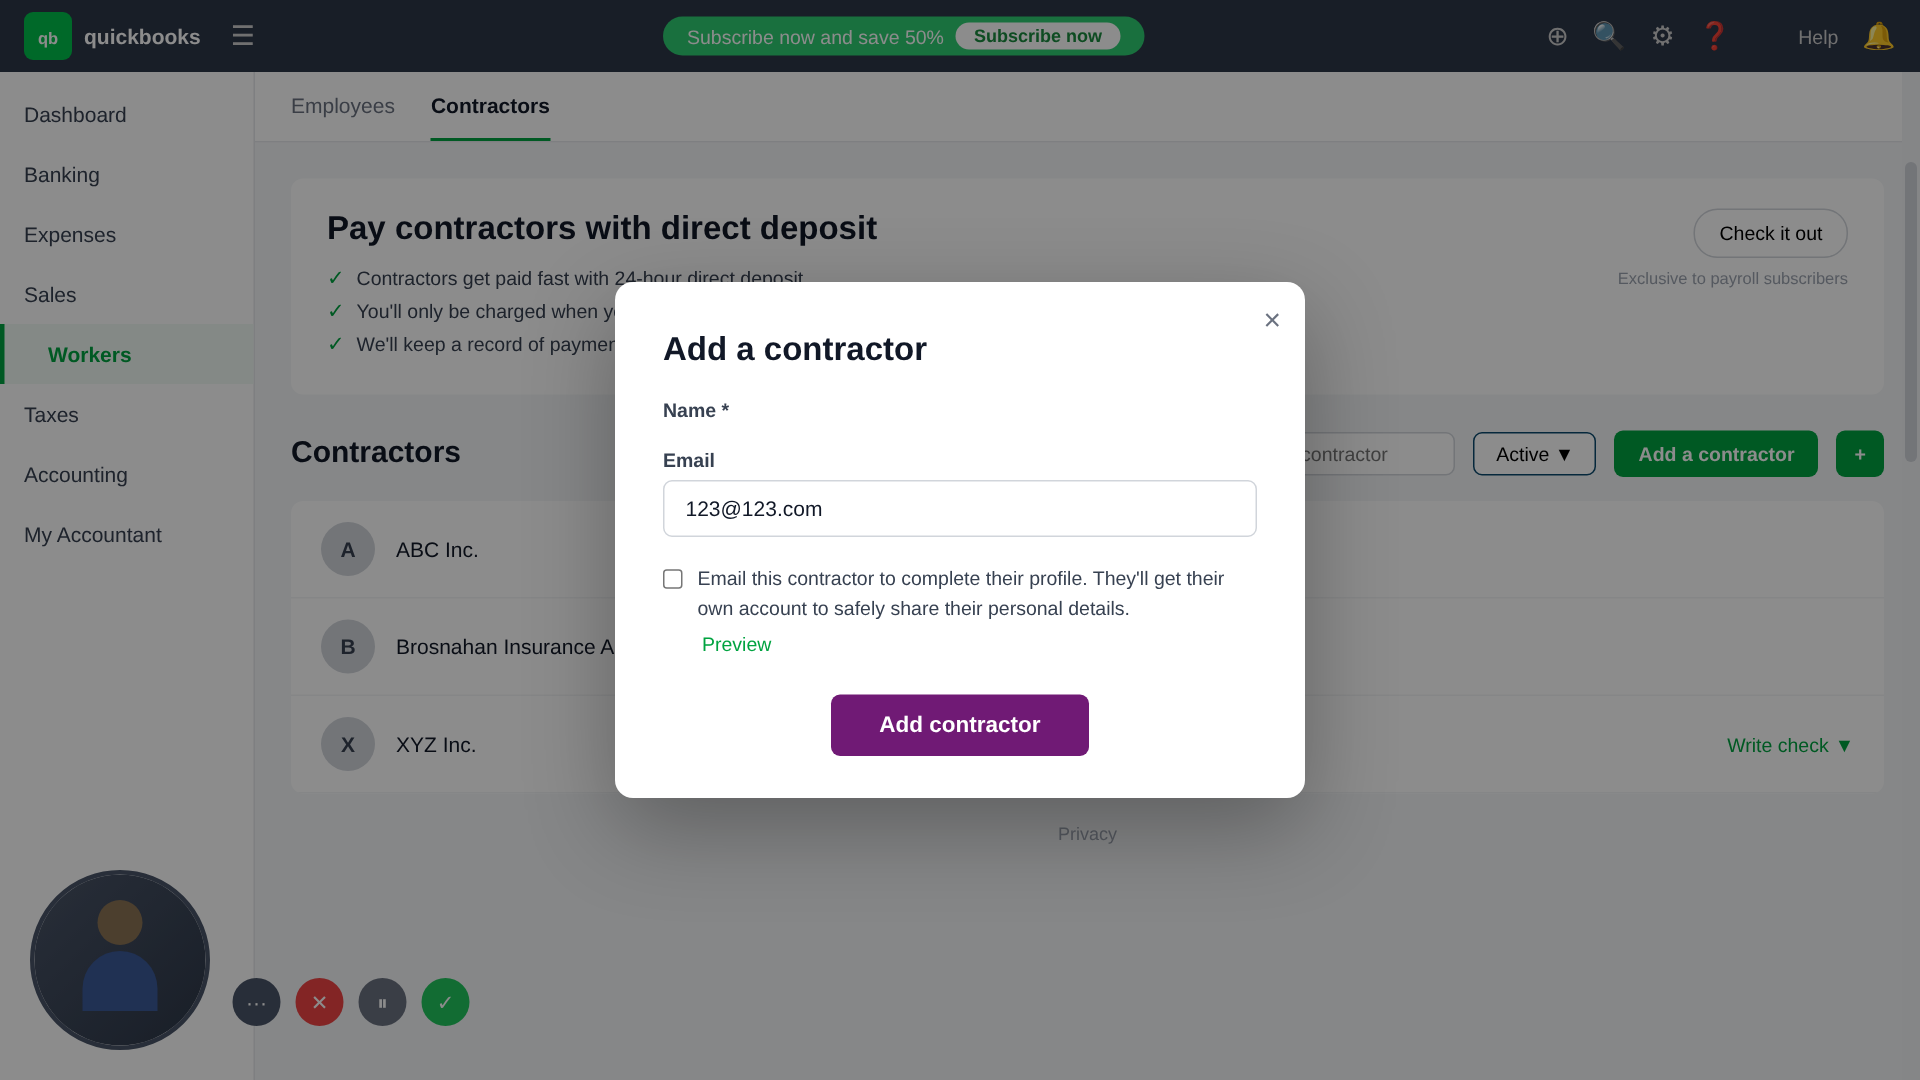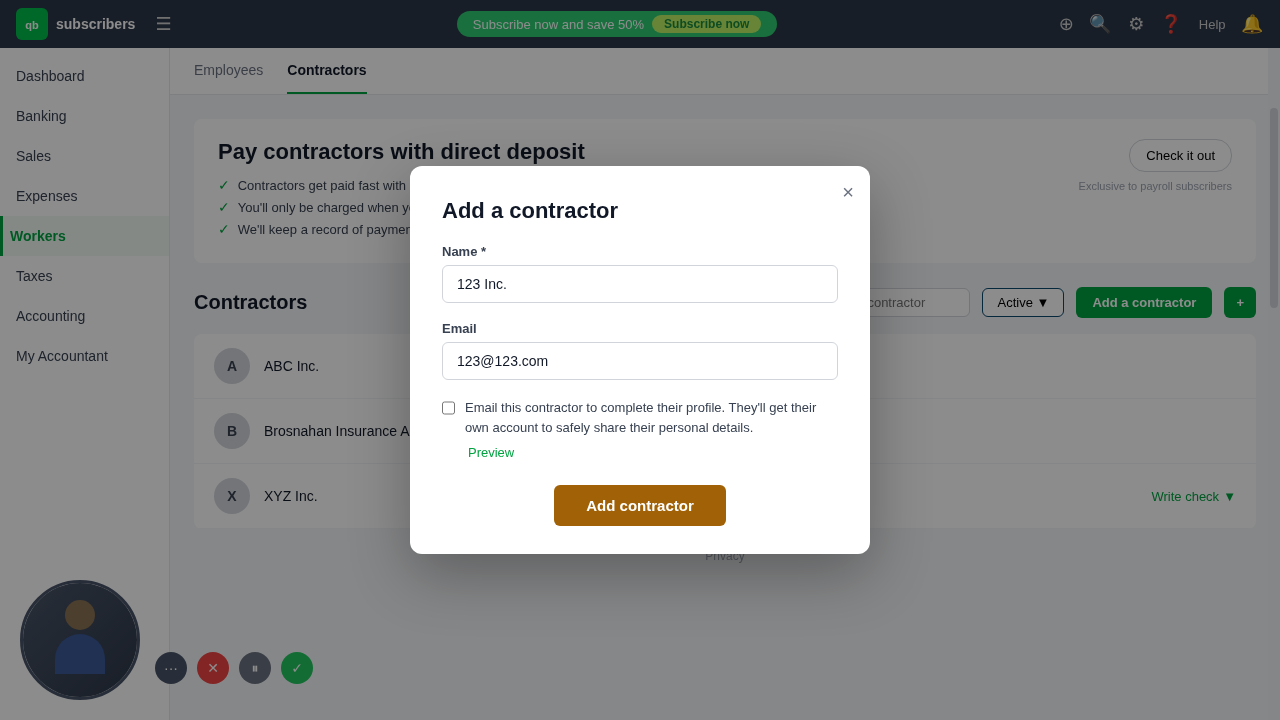--- a/index.html
+++ b/index.html
@@ -56,21 +56,21 @@
       background: #2ecc71;
       border-radius: 20px;
       padding: 4px 16px;
       font-size: 13px;
       color: white;
       display: flex;
       align-items: center;
       gap: 8px;
     }
     .subscribe-btn {
-      background: #bef264;
+      background: #ffffff;
       color: #1a8a3e;
       border: none;
       border-radius: 12px;
       padding: 2px 12px;
       font-size: 12px;
       font-weight: 600;
       cursor: pointer;
     }
     .top-nav-right {
       display: flex;
@@ -80,20 +80,21 @@
     .nav-icon-btn {
       color: #ccc;
       background: none;
       border: none;
       cursor: pointer;
       font-size: 18px;
     }
     .nav-help {
       color: #ccc;
       font-size: 13px;
+      margin-left: 28px;
     }
 
     
     .sidebar {
       position: absolute;
       top: 48px;
       left: 0;
       width: 170px;
       height: calc(720px - 48px);
       background: #fff;
@@ -105,21 +106,21 @@
       font-size: 14px;
       color: #374151;
       cursor: pointer;
       display: block;
       text-decoration: none;
     }
     .sidebar-item.active {
       color: #00a340;
       font-weight: 600;
       border-left: 3px solid #00a340;
-      padding-left: 7px;
+      padding-left: 29px;
       background: #f0faf4;
     }
 
     
     .main-content {
       position: absolute;
       top: 48px;
       left: 170px;
       right: 0;
       bottom: 0;
@@ -375,21 +376,21 @@
       text-decoration: none;
       cursor: pointer;
       margin-left: 26px;
     }
     .modal-footer {
       display: flex;
       justify-content: center;
       margin-top: 24px;
     }
     .modal-add-btn {
-      background: #a16207;
+      background: #701a75;
       color: white;
       border: none;
       border-radius: 6px;
       padding: 12px 32px;
       font-size: 15px;
       font-weight: 600;
       cursor: pointer;
     }
 
     
@@ -485,21 +486,21 @@
 <body>
 
 <div class="top-nav">
   <div class="qb-logo">
     <div class="qb-logo-icon">
       <svg width="20" height="20" viewBox="0 0 20 20" fill="none">
         <circle cx="10" cy="10" r="9" fill="#00c04b"></circle>
         <text x="10" y="15" text-anchor="middle" fill="white" font-size="11" font-weight="bold">qb</text>
       </svg>
     </div>
-    <span class="qb-logo-text">subscribers</span>
+    <span class="qb-logo-text">quickbooks</span>
   </div>
   <button class="hamburger-btn">☰</button>
   <div class="top-nav-center">
     <div class="subscribe-banner">
       <span>Subscribe now and save 50%</span>
       <button class="subscribe-btn">Subscribe now</button>
     </div>
   </div>
   <div class="top-nav-right">
     <button class="nav-icon-btn">⊕</button>
@@ -507,22 +508,22 @@
     <button class="nav-icon-btn">⚙</button>
     <button class="nav-icon-btn">❓</button>
     <span class="nav-help">Help</span>
     <button class="nav-icon-btn">🔔</button>
   </div>
 </div>
 
 <div class="sidebar">
   <a class="sidebar-item">Dashboard</a>
   <a class="sidebar-item">Banking</a>
+  <a class="sidebar-item">Expenses</a>
   <a class="sidebar-item">Sales</a>
-  <a class="sidebar-item">Expenses</a>
   <a class="sidebar-item active">Workers</a>
   <a class="sidebar-item">Taxes</a>
   <a class="sidebar-item">Accounting</a>
   <a class="sidebar-item">My Accountant</a>
 </div>
 
 <div class="main-content">
 
   <div class="sub-tabs">
     <div class="sub-tab">Employees</div>
@@ -617,21 +618,20 @@
 <div class="overlay">
   <div class="modal">
     <button class="modal-close">×</button>
     <div class="modal-title">Add a contractor</div>
 
     <div class="form-group">
       <label class="form-label">
         <span>Name</span>
         <span class="required">*</span>
       </label>
-      <input class="form-input" type="text" value="123 Inc." style="">
     </div>
 
     <div class="form-group">
       <label class="form-label">Email</label>
       <input class="form-input" type="email" value="123@123.com" style="">
     </div>
 
     <div>
       <div class="checkbox-group">
         <input type="checkbox" style="">

